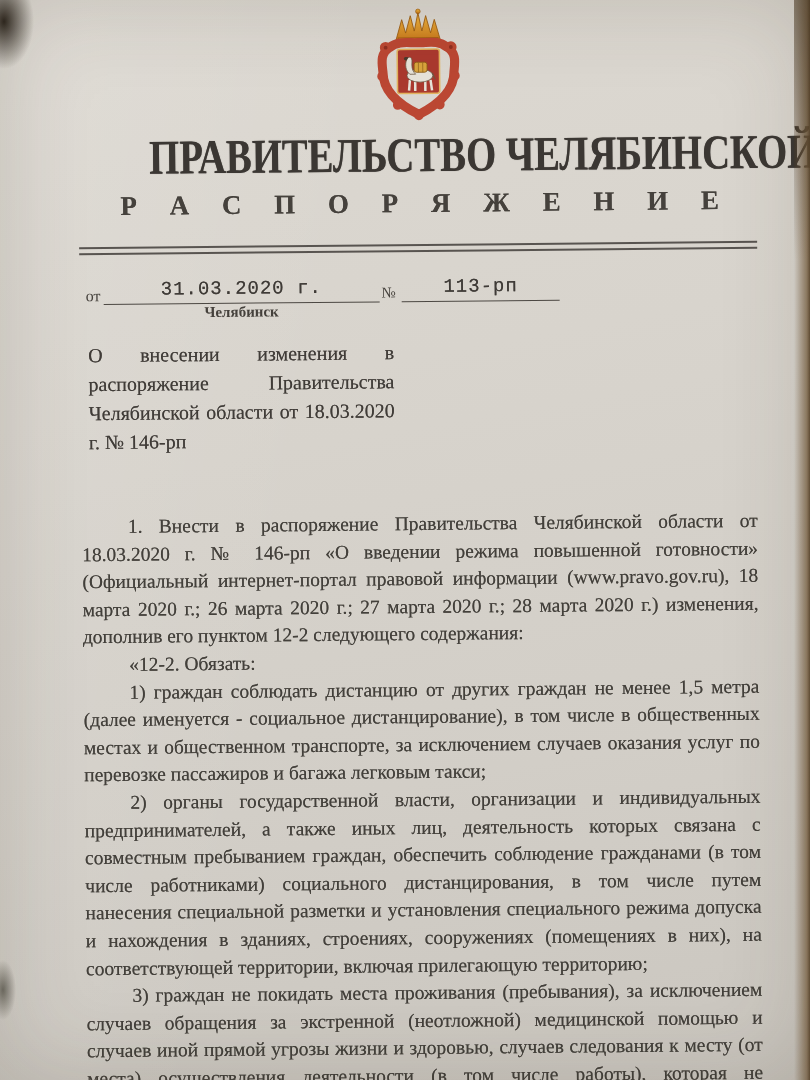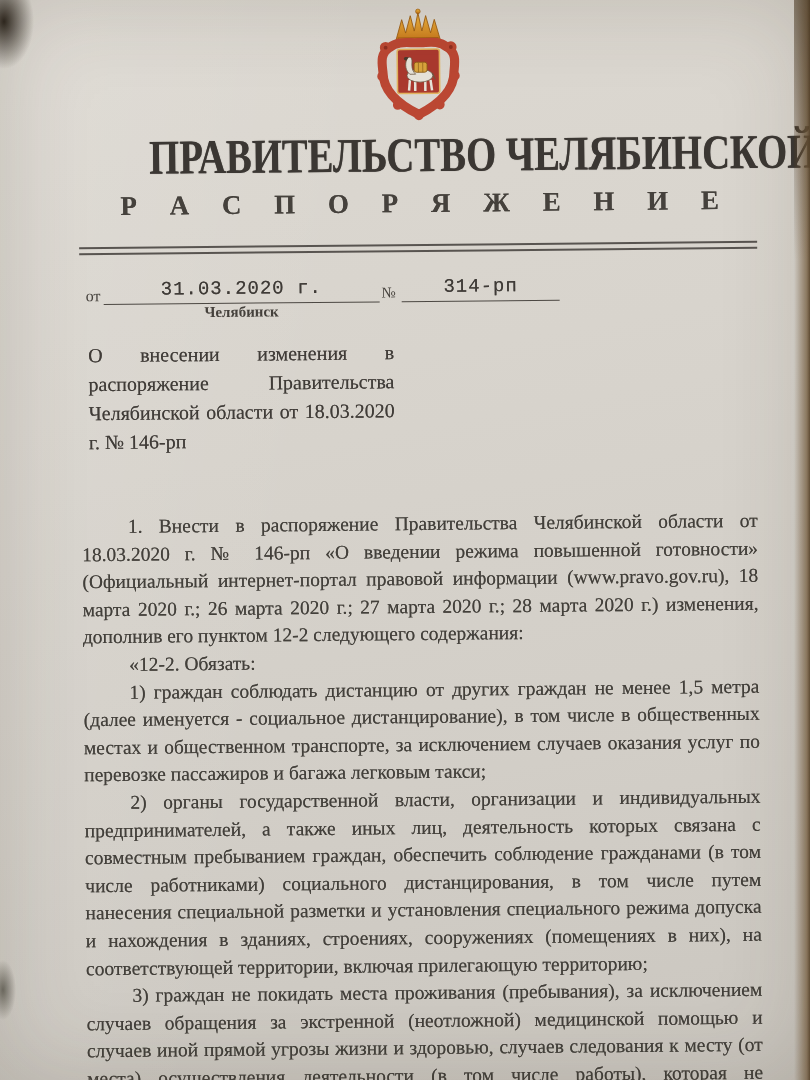--- a/index.html
+++ b/index.html
@@ -157,21 +157,21 @@
     <div class="rule"></div>
 
     <div class="meta">
       <span>от</span>
       <span class="fill date-fill">
         <span class="typed">31.03.2020 г.</span>
         <span class="city">Челябинск</span>
       </span>
       <span class="numsign">№</span>
       <span class="fill num-fill">
-        <span class="typed">314-рп</span>
+        <span class="typed">113-рп</span>
       </span>
     </div>
 
     <div class="subject">О внесении изменения в распоряжение Правительства Челябинской области от 18.03.2020 г. № 146-рп</div>
 
     <div class="bodytext">
       <p>1.  Внести в распоряжение Правительства Челябинской области от 18.03.2020 г. № 146-рп «О введении режима повышенной готовности» (Официальный интернет-портал правовой информации (www.pravo.gov.ru), 18 марта 2020 г.; 26 марта 2020 г.; 27 марта 2020 г.; 28 марта 2020 г.) изменения, дополнив его пунктом 12-2 следующего содержания:</p>
       <p>«12-2. Обязать:</p>
       <p>1) граждан соблюдать дистанцию от других граждан не менее 1,5 метра (далее именуется - социальное дистанцирование), в том числе в общественных местах и общественном транспорте, за исключением случаев оказания услуг по перевозке пассажиров и багажа легковым такси;</p>
       <p>2) органы государственной власти, организации и индивидуальных предпринимателей, а также иных лиц, деятельность которых связана с совместным пребыванием граждан, обеспечить соблюдение гражданами (в том числе работниками) социального дистанцирования, в том числе путем нанесения специальной разметки и установления специального режима допуска и нахождения в зданиях, строениях, сооружениях (помещениях в них), на соответствующей территории, включая прилегающую территорию;</p>

